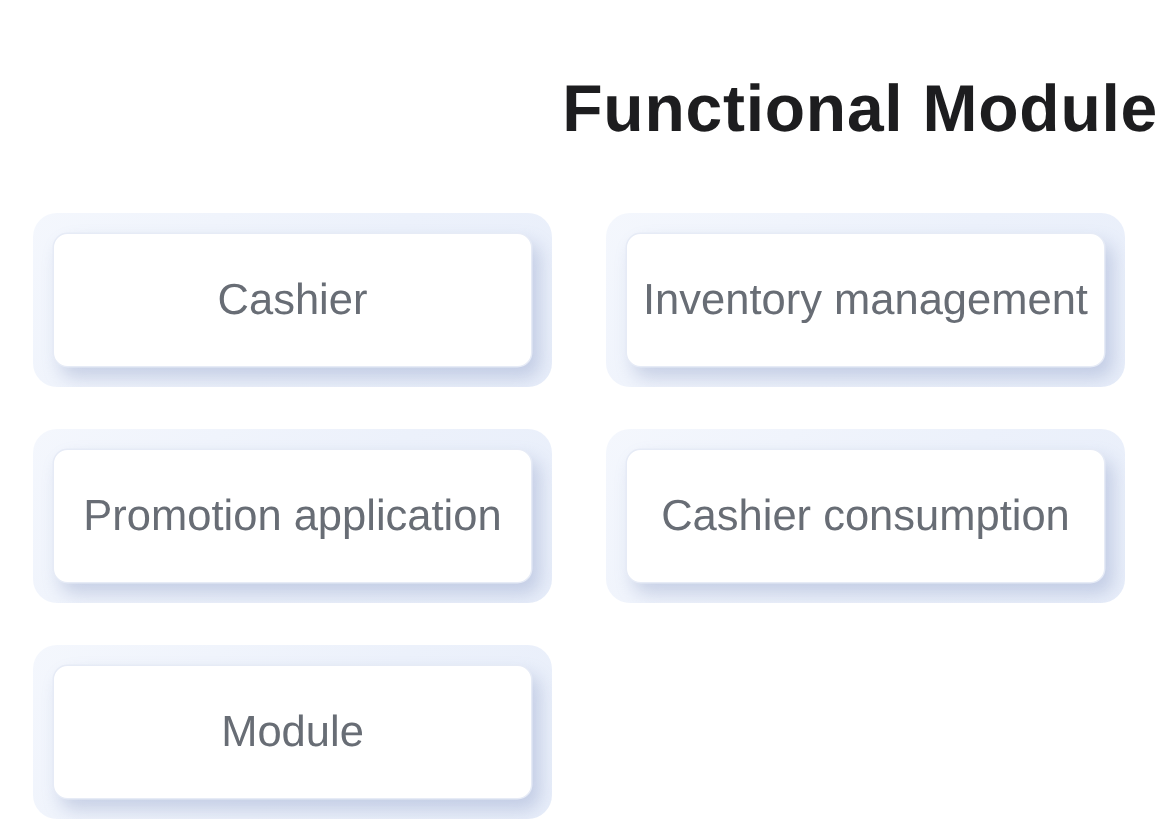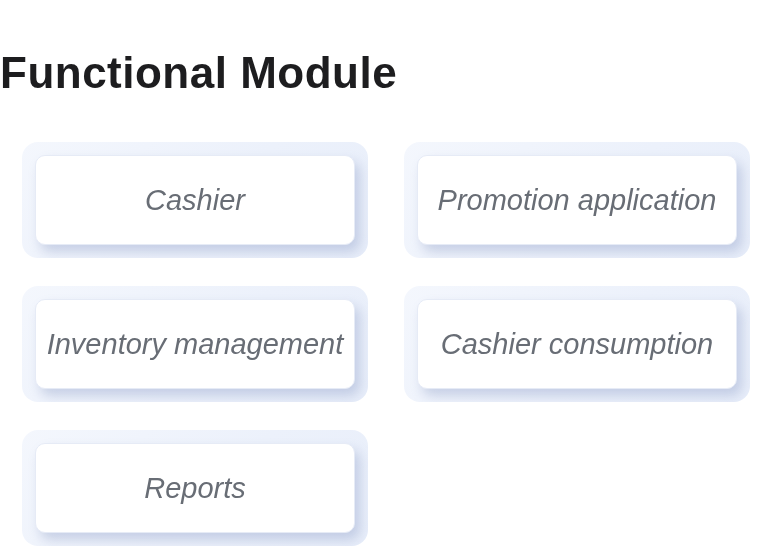--- a/index.html
+++ b/index.html
@@ -6,41 +6,40 @@
   html, body { margin: 0; padding: 0; }
   body {
     width: 772px;
     height: 560px;
     background: #ffffff;
     font-family: "Liberation Sans", sans-serif;
     overflow: hidden;
   }
   .page-title {
     margin: 50px 0 0 0;
-    text-align: left;
+    text-align: right;
     font-size: 44px;
     line-height: 46px;
     font-weight: 700;
     color: #1d1d1f;
     letter-spacing: 0.5px;
   }
   .modules-grid {
     display: grid;
     grid-template-columns: 1fr 1fr;
     grid-auto-rows: 116px;
     gap: 28px 36px;
     margin: 46px 22px 0 22px;
   }
   .module-wrap {
     height: 116px;
     border-radius: 16px;
     background: linear-gradient(135deg, #f4f7fd 0%, #ecf1fb 55%, #e8eefa 100%);
     padding: 13px;
     overflow: hidden;
-    font-style: italic;
   }
   .module-card {
     height: 90px;
     background: #ffffff;
     border: 1px solid #e6ebf6;
     border-radius: 10px;
     box-shadow: 5px 7px 12px rgba(114, 134, 182, 0.32);
     display: flex;
     align-items: center;
     justify-content: center;
@@ -63,36 +62,36 @@
 <div class="modules-grid">
 
   <div class="module-wrap">
     <div class="module-card">
       <span class="module-label">Cashier</span>
     </div>
   </div>
 
   <div class="module-wrap">
     <div class="module-card">
-      <span class="module-label">Promotion application</span>
+      <span class="module-label">Inventory management</span>
     </div>
   </div>
 
   <div class="module-wrap">
     <div class="module-card">
-      <span class="module-label">Inventory management</span>
+      <span class="module-label">Promotion application</span>
     </div>
   </div>
 
 
   <div class="module-wrap">
     <div class="module-card">
       <span class="module-label">Cashier consumption</span>
     </div>
   </div>
 
   <div class="module-wrap">
     <div class="module-card">
-      <span class="module-label">Reports</span>
+      <span class="module-label">Module</span>
     </div>
   </div>
 
 </div>
 
 </body></html>

